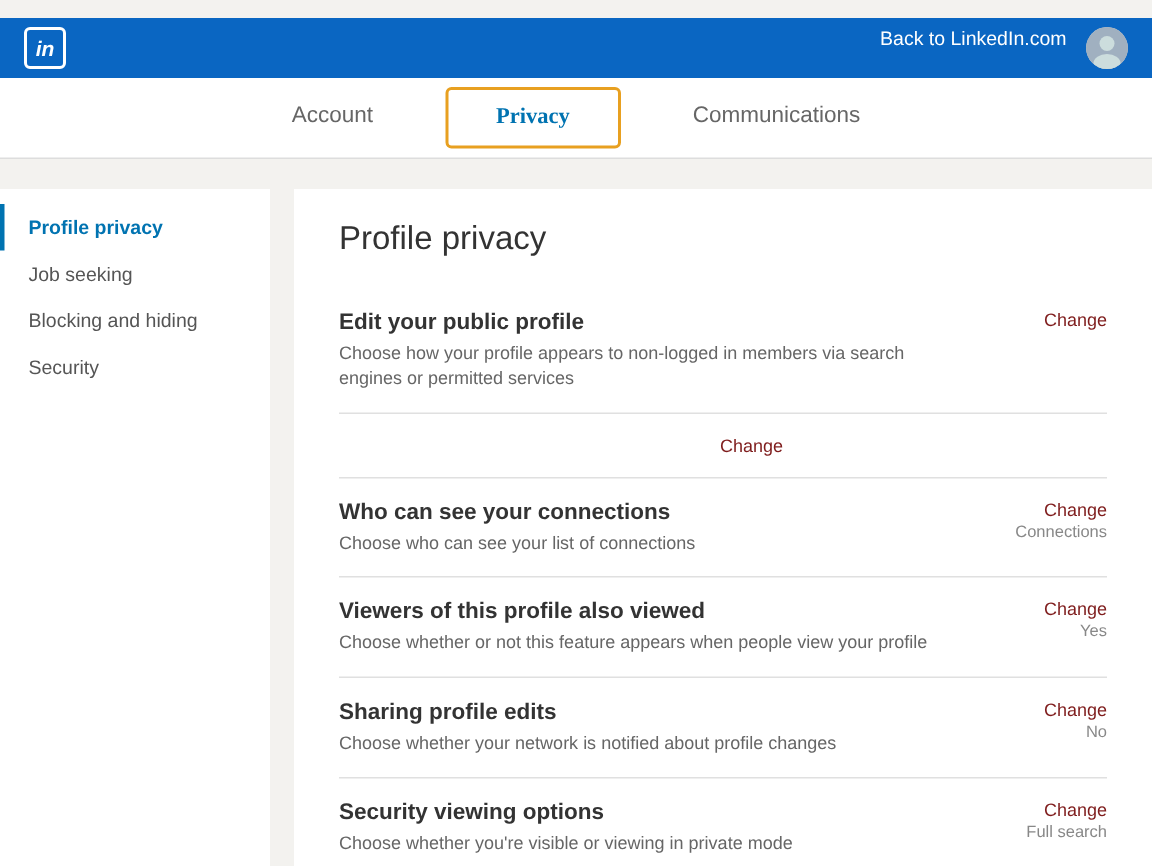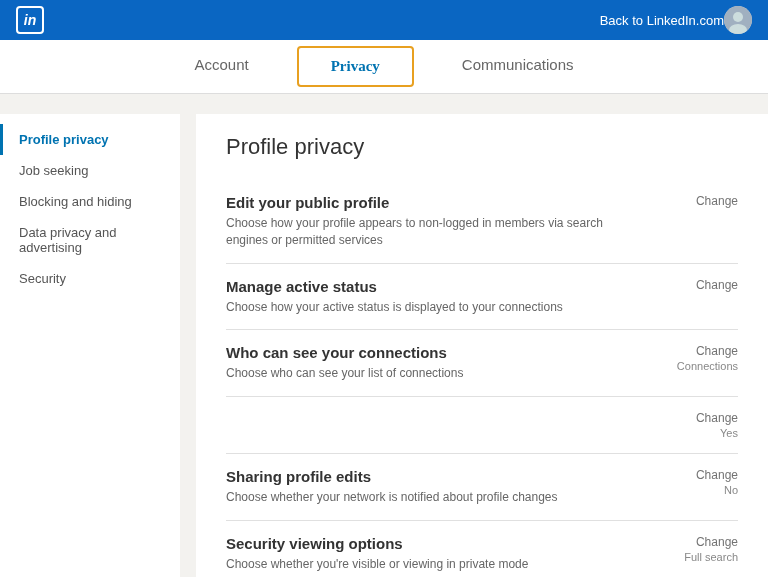--- a/index.html
+++ b/index.html
@@ -6,31 +6,32 @@
     body { font-family: -apple-system, BlinkMacSystemFont, 'Segoe UI', Arial, sans-serif; background: #f3f2ef; font-size: 14px; color: #333; }
 
     
     .topbar {
       background: #0a66c2;
       height: 40px;
       display: flex;
       align-items: center;
       justify-content: space-between;
       padding: 0 16px;
+      margin-top: 12px;
     }
     .linkedin-logo {
       width: 28px; height: 28px;
       background: #0a66c2;
       border: 2px solid white;
       border-radius: 4px;
       display: flex; align-items: center; justify-content: center;
       color: white; font-weight: 900; font-size: 14px; font-style: italic;
     }
     .topbar-right {
-      display: flex; align-items: center; gap: 0; color: white; font-size: 13px;
+      display: flex; gap: 13px; color: white; font-size: 13px;
     }
     .avatar {
       width: 28px; height: 28px; border-radius: 50%;
       background: #ccc;
       overflow: hidden;
       display: flex; align-items: center; justify-content: center;
       font-size: 12px; color: #666;
     }
 
     
@@ -99,21 +100,21 @@
       font-weight: 400;
       color: #333;
       margin-bottom: 20px;
     }
 
     
     .settings-row {
       border-bottom: 1px solid #e0e0e0;
       padding: 14px 0;
       display: flex;
-      justify-content: flex-end;
+      justify-content: center;
       align-items: flex-start;
     }
     .settings-row:last-child { border-bottom: none; }
 
     .settings-left { flex: 1; padding-right: 20px; }
     .settings-title {
       font-size: 15px;
       font-weight: 600;
       color: #333;
       margin-bottom: 4px;
@@ -126,21 +127,21 @@
 
     .settings-right {
       display: flex;
       flex-direction: column;
       align-items: flex-end;
       gap: 2px;
       min-width: 80px;
     }
     .change-link {
       font-size: 12px;
-      color: #737373;
+      color: #7f1d1d;
       cursor: pointer;
       text-decoration: none;
     }
     .setting-value {
       font-size: 11px;
       color: #888;
     }
   </style>
 </head>
 <body>
@@ -166,57 +167,56 @@
   <a class="nav-tab active-highlight">Privacy</a>
   <a class="nav-tab">Communications</a>
 </div>
 
 <div class="main-container">
 
   <div class="sidebar">
     <div class="sidebar-item active">Profile privacy</div>
     <div class="sidebar-item">Job seeking</div>
     <div class="sidebar-item">Blocking and hiding</div>
-    <div class="sidebar-item">Data privacy and advertising</div>
     <div class="sidebar-item">Security</div>
   </div>
 
   <div class="content">
     <h1 class="content-title">Profile privacy</h1>
 
     <div id="settings-list">
         <div class="settings-row">
           <div class="settings-left">
             <div class="settings-title">Edit your public profile</div>
             <div class="settings-desc">Choose how your profile appears to non-logged in members via search engines or permitted services</div>
           </div>
           <div class="settings-right">
             <a class="change-link">Change</a>
           </div>
         </div>
         <div class="settings-row">
-          <div class="settings-left">
-            <div class="settings-title">Manage active status</div>
-            <div class="settings-desc">Choose how your active status is displayed to your connections</div>
-          </div>
           <div class="settings-right">
             <a class="change-link">Change</a>
           </div>
         </div>
         <div class="settings-row">
           <div class="settings-left">
             <div class="settings-title">Who can see your connections</div>
             <div class="settings-desc">Choose who can see your list of connections</div>
           </div>
           <div class="settings-right">
             <a class="change-link">Change</a>
             <span class="setting-value">Connections</span>
           </div>
         </div>
         <div class="settings-row">
+          <div class="settings-left">
+            <div class="settings-title">Viewers of this profile also viewed</div>
+            <div class="settings-desc">Choose whether or not this feature appears when people view your profile</div>
+          </div>
           <div class="settings-right">
             <a class="change-link">Change</a>
             <span class="setting-value">Yes</span>
           </div>
         </div>
         <div class="settings-row">
           <div class="settings-left">
             <div class="settings-title">Sharing profile edits</div>
             <div class="settings-desc">Choose whether your network is notified about profile changes</div>
           </div>

